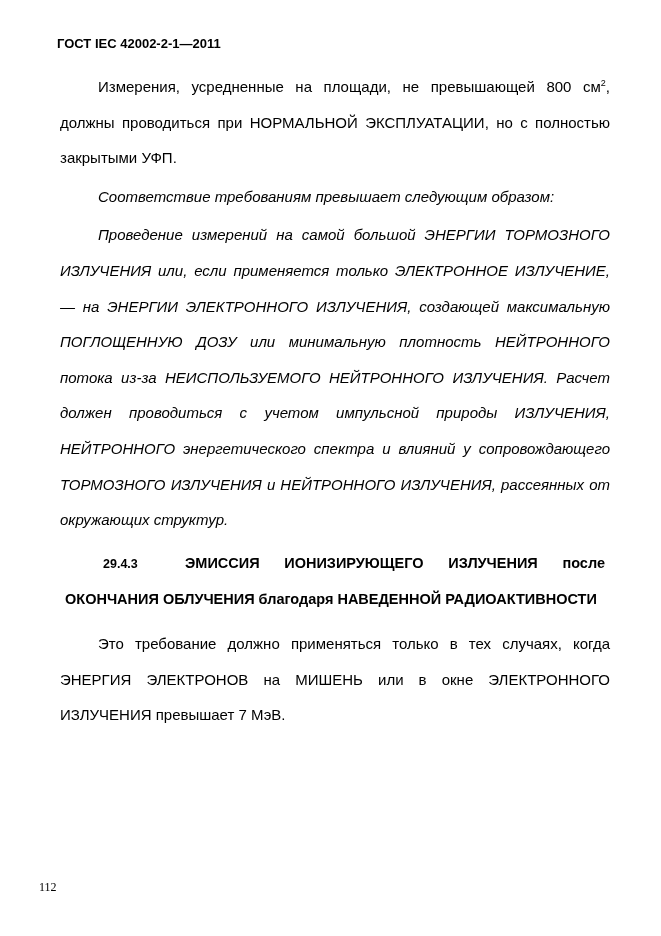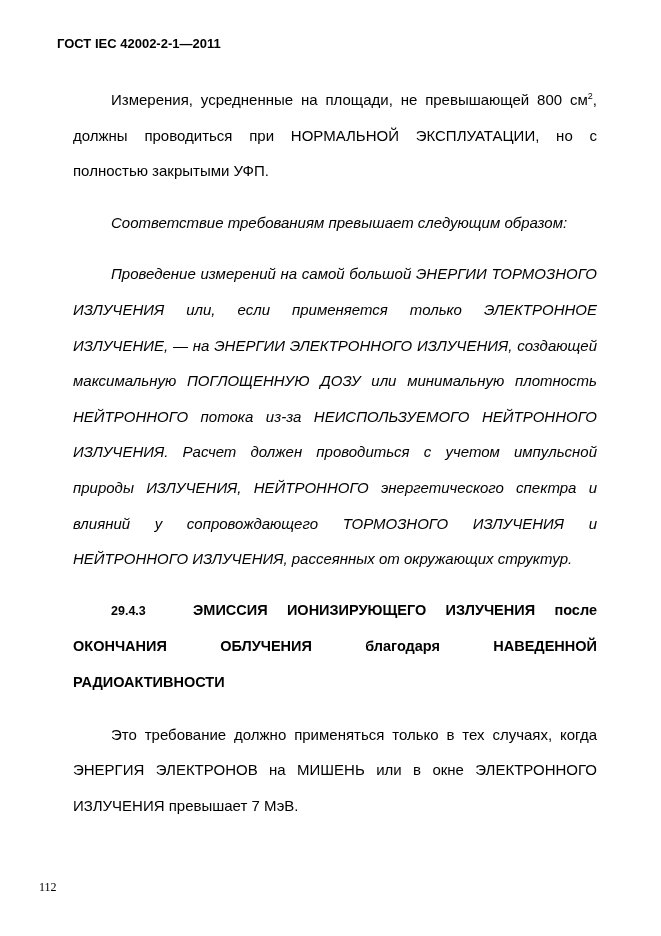--- a/index.html
+++ b/index.html
@@ -25,34 +25,34 @@
     }
     .content {
       position: absolute;
       left: 57px;
       top: 66px;
       width: 556px;
       font-size: 15px;
       line-height: 35.6px;
     }
     .para {
-      margin: 16px;
+      margin: 3px;
       text-align: justify;
       text-indent: 38px;
     }
     .italic {
       font-style: italic;
     }
     sup {
       font-size: 9px;
       line-height: 0;
       vertical-align: super;
     }
     .heading {
-      margin: 16px;
+      margin: 8px;
       font-weight: bold;
       font-size: 14.5px;
       text-indent: 38px;
       text-align: justify;
     }
     .heading .num {
       display: inline-block;
       width: 82px;
       text-indent: 0;
       font-size: 12.5px;

